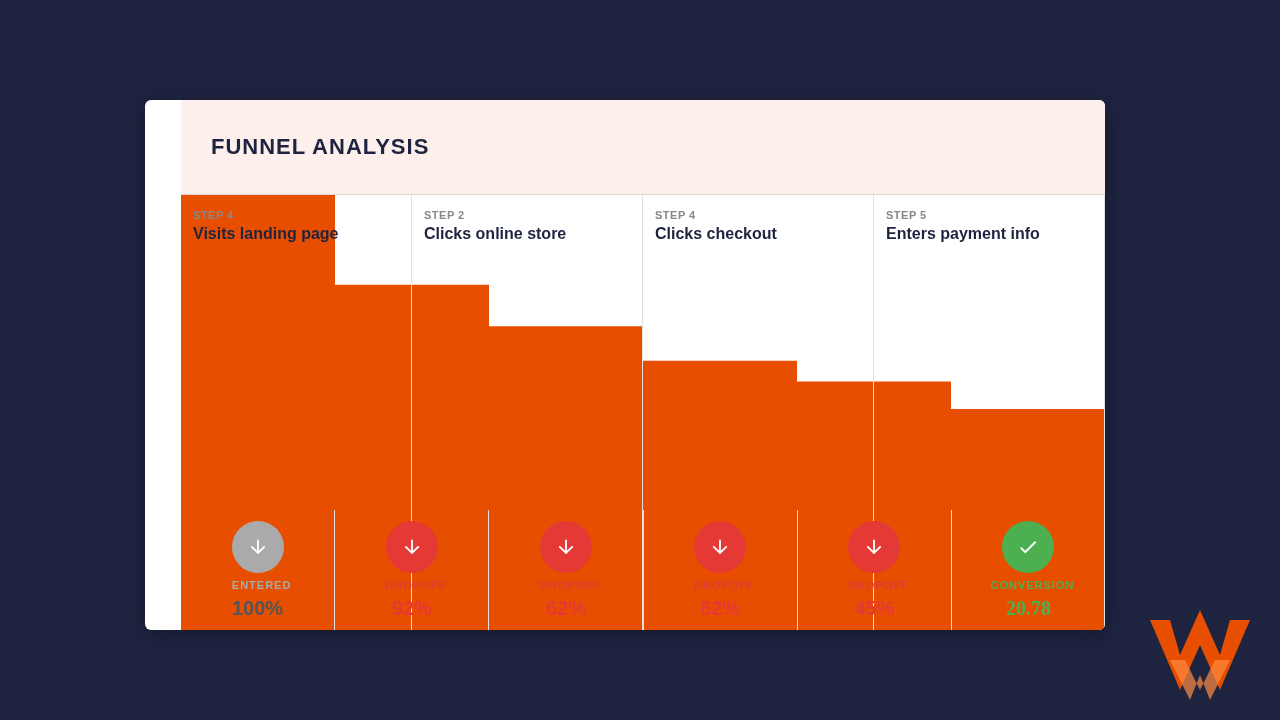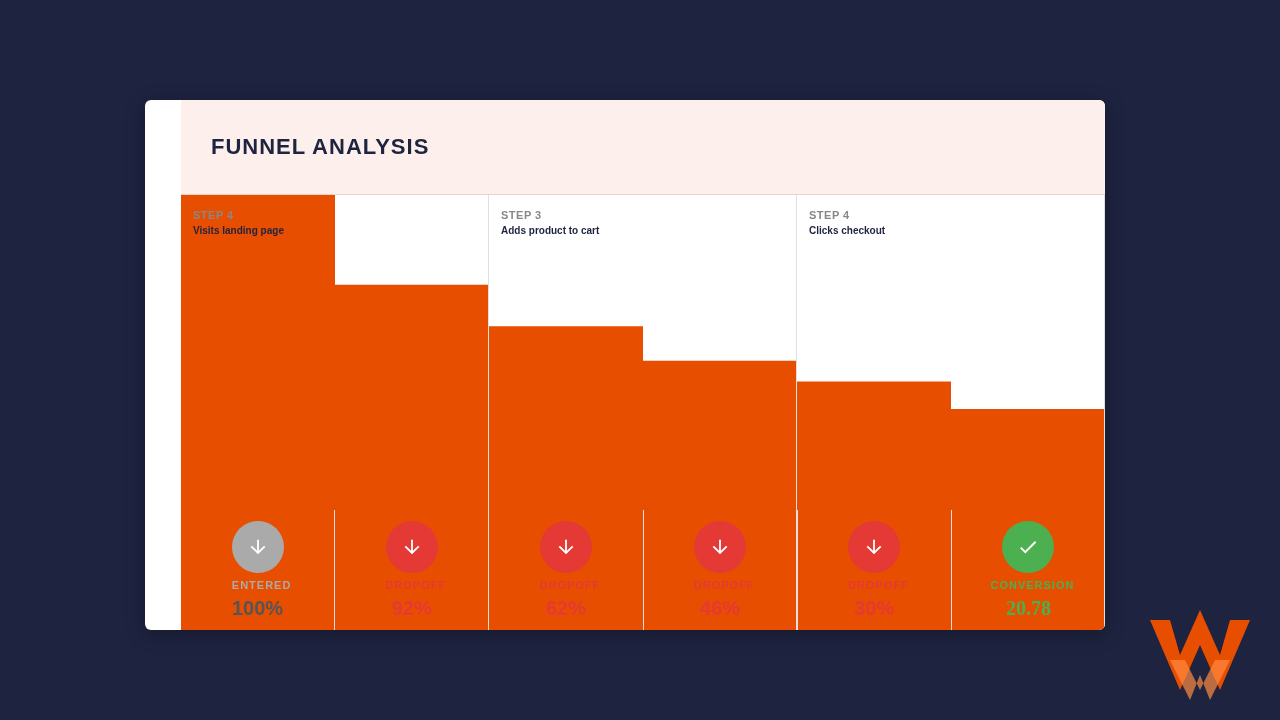--- a/index.html
+++ b/index.html
@@ -73,21 +73,21 @@
 
     .step-number {
       font-size: 11px;
       color: #888;
       font-weight: 600;
       letter-spacing: 0.5px;
       margin-bottom: 3px;
     }
 
     .step-description {
-      font-size: 10px;
+      font-size: 16px;
       font-weight: 700;
       color: #1e2340;
       line-height: 1.3;
     }
 
     
     .funnel-chart-area {
       position: absolute;
       top: 0;
       left: 0;
@@ -192,30 +192,36 @@
     </svg>
 
     <div class="funnel-column">
       <div class="step-label">
         <div class="step-number">STEP 4</div>
         <div class="step-description">Visits landing page</div>
       </div>
     </div>
     <div class="funnel-column">
       <div class="step-label">
-        <div class="step-number">STEP 3</div>
-        <div class="step-description">Adds product to cart</div>
+        <div class="step-number">STEP 2</div>
+        <div class="step-description">Clicks online store</div>
       </div>
     </div>
     <div class="funnel-column">
       <div class="step-label">
         <div class="step-number">STEP 4</div>
         <div class="step-description">Clicks checkout</div>
       </div>
     </div>
+    <div class="funnel-column">
+      <div class="step-label">
+        <div class="step-number">STEP 5</div>
+        <div class="step-description">Enters payment info</div>
+      </div>
+    </div>
 
     <div class="bottom-section">
 
       <div class="bottom-col">
         <div class="circle-icon circle-grey">
           <svg width="22" height="22" viewBox="0 0 24 24" fill="white">
             <path d="M12 4l-1.4 1.4L16.2 11H4v2h12.2l-5.6 5.6L12 20l8-8z" transform="rotate(90, 12, 12)"></path>
           </svg>
         </div>
         <div class="bottom-label">ENTERED</div>
@@ -242,31 +248,31 @@
         <div class="bottom-value red">62%</div>
       </div>
 
       <div class="bottom-col">
         <div class="circle-icon circle-red">
           <svg width="22" height="22" viewBox="0 0 24 24" fill="white">
             <path d="M20 12l-1.4-1.4L13 16.2V4h-2v12.2l-5.6-5.6L4 12l8 8z"></path>
           </svg>
         </div>
         <div class="bottom-label red">DROPOFF</div>
-        <div class="bottom-value red">46%</div>
-      </div>
-
-      <div class="bottom-col">
-        <div class="circle-icon circle-red">
-          <svg width="22" height="22" viewBox="0 0 24 24" fill="white">
-            <path d="M20 12l-1.4-1.4L13 16.2V4h-2v12.2l-5.6-5.6L4 12l8 8z"></path>
-          </svg>
-        </div>
-        <div class="bottom-label red">DROPOFF</div>
-        <div class="bottom-value red">30%</div>
+        <div class="bottom-value red">82%</div>
+      </div>
+
+      <div class="bottom-col">
+        <div class="circle-icon circle-red">
+          <svg width="22" height="22" viewBox="0 0 24 24" fill="white">
+            <path d="M20 12l-1.4-1.4L13 16.2V4h-2v12.2l-5.6-5.6L4 12l8 8z"></path>
+          </svg>
+        </div>
+        <div class="bottom-label red">DROPOFF</div>
+        <div class="bottom-value red">45%</div>
       </div>
 
       <div class="bottom-col">
         <div class="circle-icon circle-green">
           <svg width="22" height="22" viewBox="0 0 24 24" fill="white">
             <path d="M9 16.17L4.83 12l-1.42 1.41L9 19 21 7l-1.41-1.41L9 16.17z"></path>
           </svg>
         </div>
         <div class="bottom-label green">CONVERSION</div>
         <div class="bottom-value green">20.78</div>

